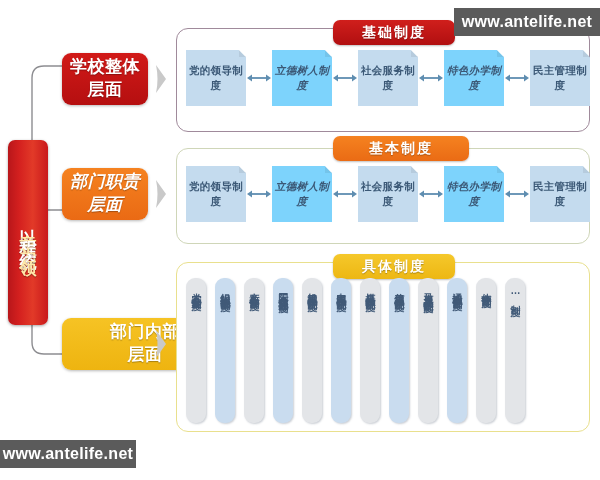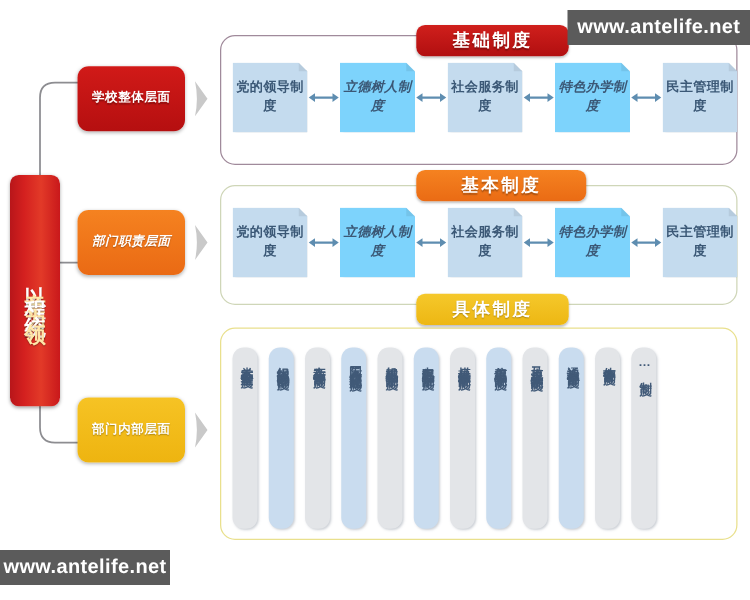--- a/index.html
+++ b/index.html
@@ -26,30 +26,30 @@
   }
   .master-label .txt .hl{color:#ffe7a8;}
 
   
   .bracket{position:absolute;left:28px;top:60px;width:48px;height:300px;}
 
   
   .level-pill{
     position:absolute;width:86px;height:52px;border-radius:9px;
     display:flex;align-items:center;justify-content:center;text-align:center;
-    color:#fff;font-weight:bold;font-size:10px;line-height:1.35;
+    color:#fff;font-weight:bold;font-size:17px;line-height:1.35;
     letter-spacing:.5px;text-shadow:0 1px 1px rgba(0,0,0,.3);
     box-shadow:0 1px 3px rgba(0,0,0,.28);
   }
   .level-pill.l0{left:62px;top:53px;
     background:linear-gradient(180deg,#d11a18 0%,#b50f10 100%);}
   .level-pill.l1{left:62px;top:168px;
     background:linear-gradient(180deg,#f58220 0%,#ea6a14 100%);font-style:italic;}
   .level-pill.l2{left:62px;top:318px;
-    background:linear-gradient(180deg,#f6c324 0%,#eeb410 100%);}
+    background:linear-gradient(180deg,#f6c324 0%,#eeb410 100%);padding-left:40px;}
 
   .chev{position:absolute;width:14px;height:30px;}
   .chev.c0{left:154px;top:64px;}
   .chev.c1{left:154px;top:179px;}
   .chev.c2{left:154px;top:329px;}
 
   
   .panel{position:absolute;border-radius:12px;background:#fff;}
   .panel.p0{left:176px;top:28px;width:412px;height:102px;
     border:1.5px solid #a08a9b;}
@@ -64,21 +64,21 @@
     display:flex;align-items:center;justify-content:center;
     color:#ffffff;font-weight:bold;font-size:14px;letter-spacing:2px;
     text-shadow:0 1px 1px rgba(0,0,0,.28);
     box-shadow:0 1px 2px rgba(0,0,0,.25);
     margin-left:11px;
   }
   .banner.b0{left:322px;top:20px;width:122px;
     background:linear-gradient(180deg,#d01f1c 0%,#b10f10 100%);}
   .banner.b1{left:322px;top:136px;width:136px;
     background:linear-gradient(180deg,#f58220 0%,#ea6b14 100%);}
-  .banner.b2{left:322px;top:235px;width:122px;
+  .banner.b2{left:322px;top:254px;width:122px;
     background:linear-gradient(180deg,#f5c82b 0%,#edb713 100%);}
 
   
   .flowrow{position:absolute;display:flex;align-items:center;}
   .flowrow.r0{left:186px;top:50px;}
   .flowrow.r1{left:186px;top:166px;}
 
   .fbox{
     position:relative;width:60px;height:56px;
     display:flex;align-items:center;justify-content:center;text-align:center;

